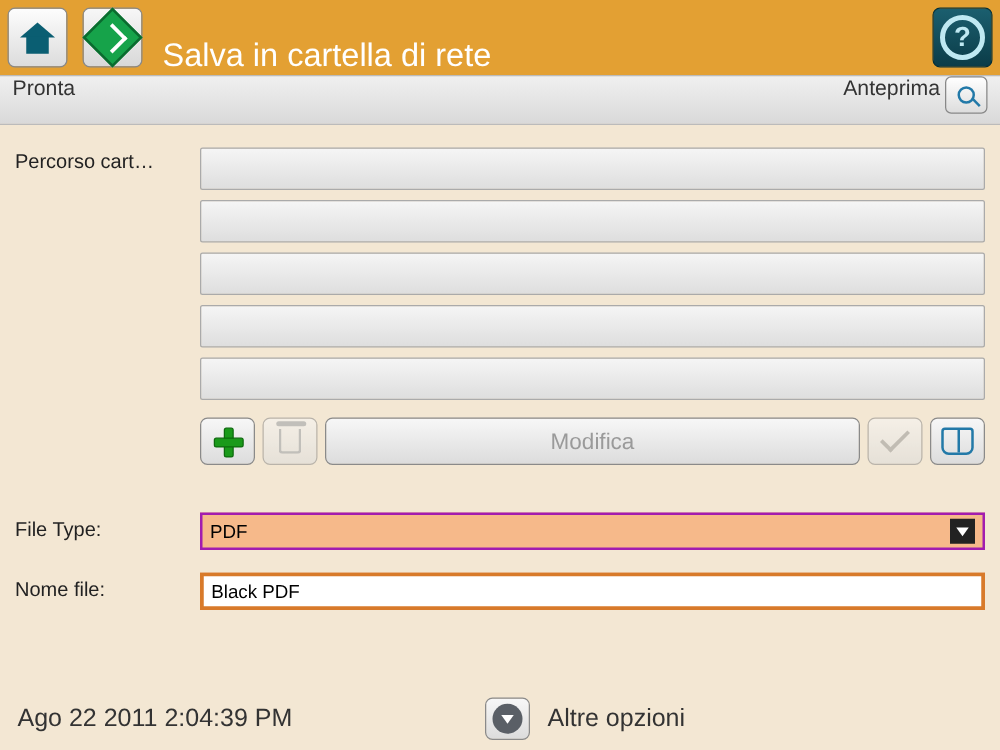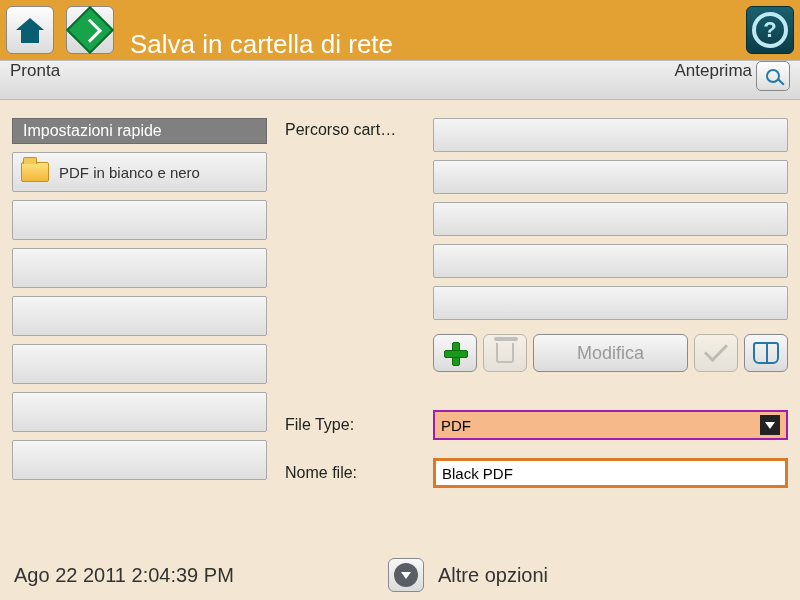--- a/index.html
+++ b/index.html
@@ -89,33 +89,20 @@
   <span>Pronta</span>
   <span class="spacer"></span>
   <span>Anteprima</span>
   <div class="preview-btn">
     <div class="mag"></div>
   </div>
 </div>
 
 <div class="workarea">
 
-  <div class="col left">
-    <div class="header-slot">Impostazioni rapide</div>
-    <div class="slot">
-      <div class="foldericon"></div>
-      <span>PDF in bianco e nero</span>
-    </div>
-    <div class="slot"></div>
-    <div class="slot"></div>
-    <div class="slot"></div>
-    <div class="slot"></div>
-    <div class="slot"></div>
-    <div class="slot"></div>
-  </div>
 
   <div class="col right">
     <div class="toprow">
       <div class="lblcol">Percorso cart…</div>
       <div class="fieldcol">
         <div class="pathslot"></div>
         <div class="pathslot"></div>
         <div class="pathslot"></div>
         <div class="pathslot"></div>
         <div class="pathslot"></div>

